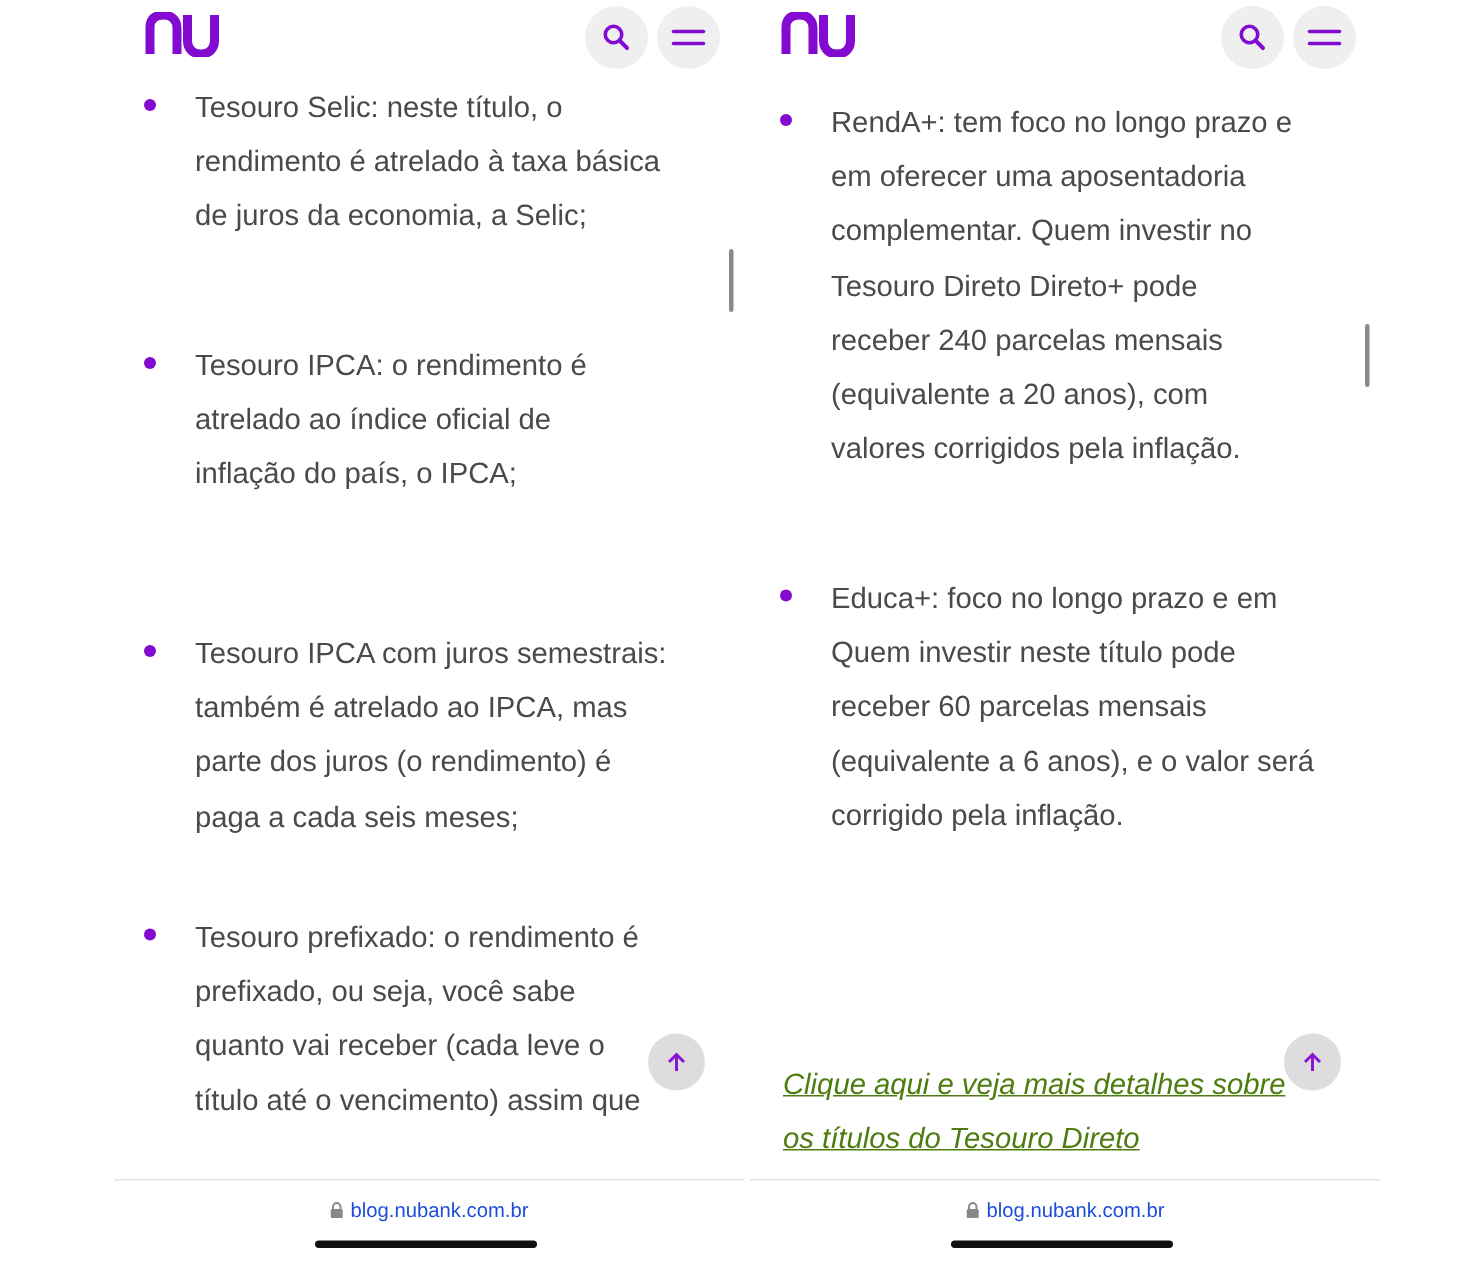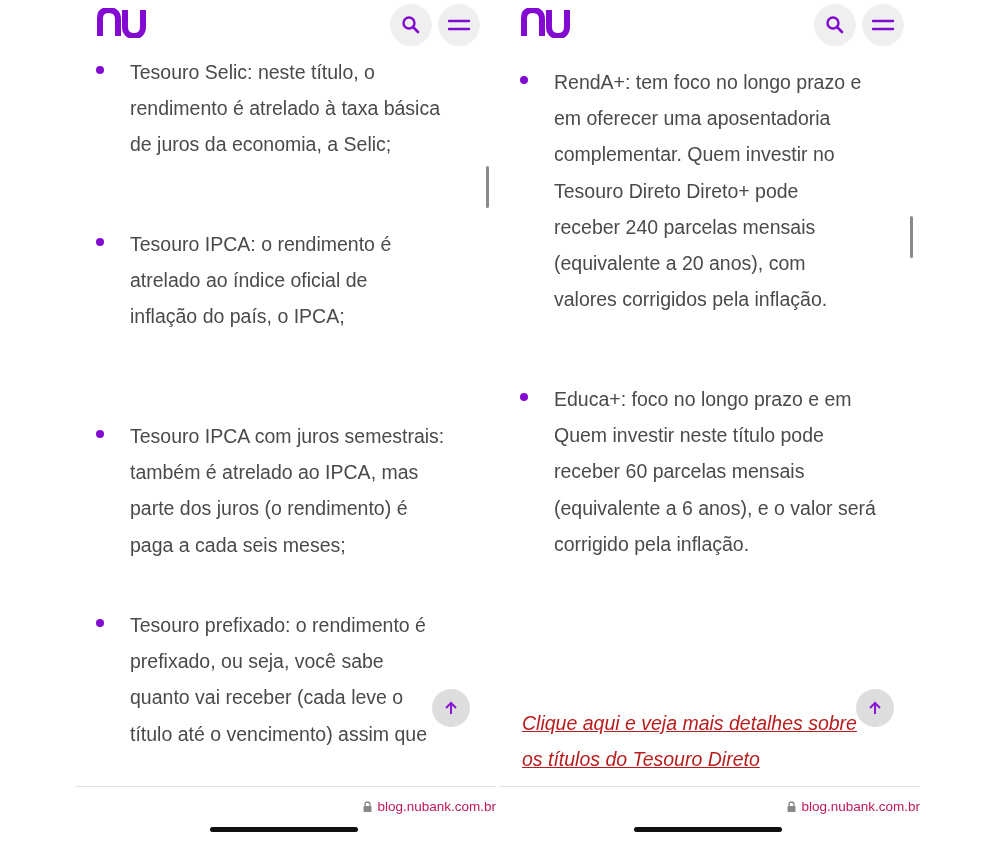--- a/index.html
+++ b/index.html
@@ -14,31 +14,31 @@
   .hbtn { position:absolute; top:4px; width:42px; height:42px; border-radius:50%;
           background:#efefef; display:flex; align-items:center; justify-content:center; }
   .hbtn.search { left:314px; }
   .hbtn.menu { left:362px; }
 
   .content { position:absolute; left:0; width:420px; }
   .item { position:relative; padding-left:54px; padding-right:10px; font-size:19.5px;
           line-height:36.2px; color:#4a4a4a; }
   .bullet { position:absolute; left:20px; top:12px; width:8px; height:8px; border-radius:50%; background:#820ad1; }
 
-  .link { font-style:italic; text-decoration:underline; color:#b91c1c; font-size:19.5px; line-height:36.2px;
+  .link { font-style:italic; text-decoration:underline; color:#4d7c0f; font-size:19.5px; line-height:36.2px;
           position:absolute; left:22px; width:380px; }
 
   .scrollbar { position:absolute; width:3px; background:#8a8a8a; border-radius:2px; }
 
   .totop { position:absolute; width:38px; height:38px; border-radius:50%; background:#dcdcdc;
            display:flex; align-items:center; justify-content:center; opacity:0.95; }
 
   .bottom { position:absolute; left:0; top:786px; width:420px; height:56px; background:#fff;
             border-top:1.5px solid #e2e2e2; }
-  .url { position:absolute; top:12px; left:0; width:420px; text-align:right; font-size:13.5px; color:#be185d; }
+  .url { position:absolute; top:12px; left:0; width:420px; text-align:center; font-size:13.5px; color:#1d4ed8; }
   .url .lock { display:inline-block; vertical-align:-1px; margin-right:5px; }
   .homebar { position:absolute; left:134px; top:40px; width:148px; height:5px; border-radius:3px; background:#111; }
 </style>
 </head>
 <body>
 
 <div class="panel left">
   <div class="header">
     <svg class="logo" viewBox="0 0 52 30">
       <path d="M4 28 V10 C4 4 8 2 13 2 C18 2 22 5 22 11 V28" fill="none" stroke="#820ad1" stroke-width="6"></path>

